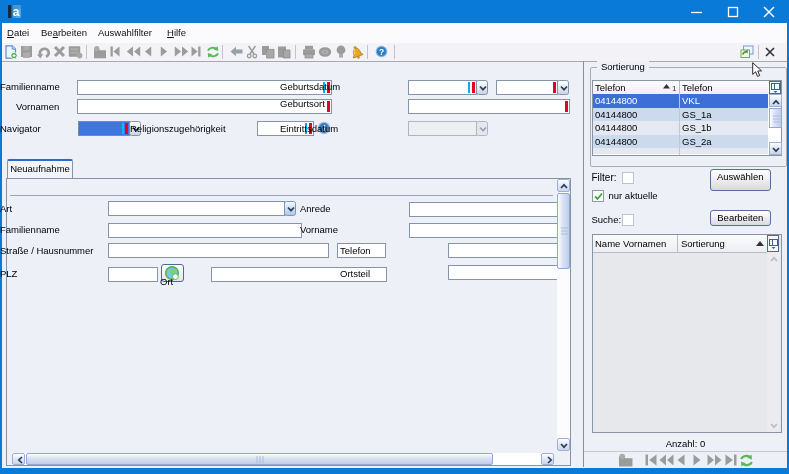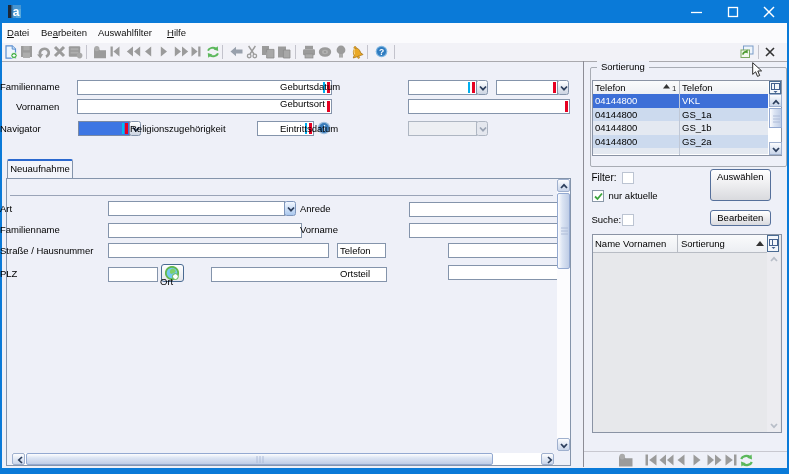--- a/index.html
+++ b/index.html
@@ -391,21 +391,21 @@
       </svg>
   </div>
   <div class="sbtn" style="left:768.5px;top:141.5px;width:13px;height:13px;border-radius:0;">
     <svg style="position:absolute;left:2.4px;top:3.5px" width="8" height="7">
         <path d="M1 2 L4 5.2 L7 2" fill="none" stroke="#2c3e5c" stroke-width="1.7"></path>
       </svg>
   </div>
 
   <div class="abs" style="left:591.5px;top:172px;font-size:10px;">Filter:</div>
   <div class="ckb" style="left:621.5px;top:172px;"></div>
-  <div class="btn" style="left:710px;top:169px;width:60.5px;height:32px;">Auswählen</div>
+  <div class="btn" style="left:710px;top:169px;width:60.5px;height:22px;">Auswählen</div>
 
   <div class="ckb" style="left:592px;top:189.5px;border-color:#8a98a8;">
     <svg style="position:absolute;left:1px;top:1px" width="9" height="9">
         <path d="M1 4.5 L3.5 7 L8 1.5" fill="none" stroke="#3da53d" stroke-width="1.8"></path>
       </svg>
   </div>
   <div class="abs" style="left:608.5px;top:190px;font-size:9.5px;">nur aktuelle</div>
 
   <div class="abs" style="left:591.5px;top:213.5px;font-size:9.5px;">Suche:</div>
   <div class="ckb" style="left:621.5px;top:213.5px;"></div>
@@ -428,20 +428,21 @@
   </div>
 
   <div class="abs" style="left:767px;top:252px;width:13px;height:180px;background:#ececf0;"></div>
   <svg class="abs" style="left:769.5px;top:256px" width="8" height="7">
       <path d="M1 5 L4 1.8 L7 5" fill="none" stroke="#b8bec8" stroke-width="1.7"></path>
     </svg>
   <svg class="abs" style="left:769.5px;top:422px" width="8" height="7">
       <path d="M1 2 L4 5.2 L7 2" fill="none" stroke="#b8bec8" stroke-width="1.7"></path>
     </svg>
 
+  <div class="abs" style="left:584px;top:438px;width:203px;text-align:center;font-size:9.5px;">Anzahl: 0</div>
   <div class="abs" style="left:584px;top:450.5px;width:203px;height:1px;background:#c8c8d0;"></div>
 
   <svg class="abs" style="left:618px;top:453px" width="16" height="14" viewBox="0 0 16 14">
     <path d="M1 3.6 h5 l1.5 1.7 h7 v8.2 H1 z" fill="#9b9b9b"></path>
     <circle cx="4.2" cy="3.6" r="2.8" fill="#ababab"></circle>
   </svg>
   <svg class="abs" style="left:644.5px;top:454px" width="12" height="12" viewBox="0 0 12 12">
     <rect x="0.5" y="0.5" width="2.5" height="11" fill="#9b9b9b"></rect>
     <polygon points="11.5,0.5 11.5,11.5 4.2,6" fill="#9b9b9b"></polygon>
   </svg>

